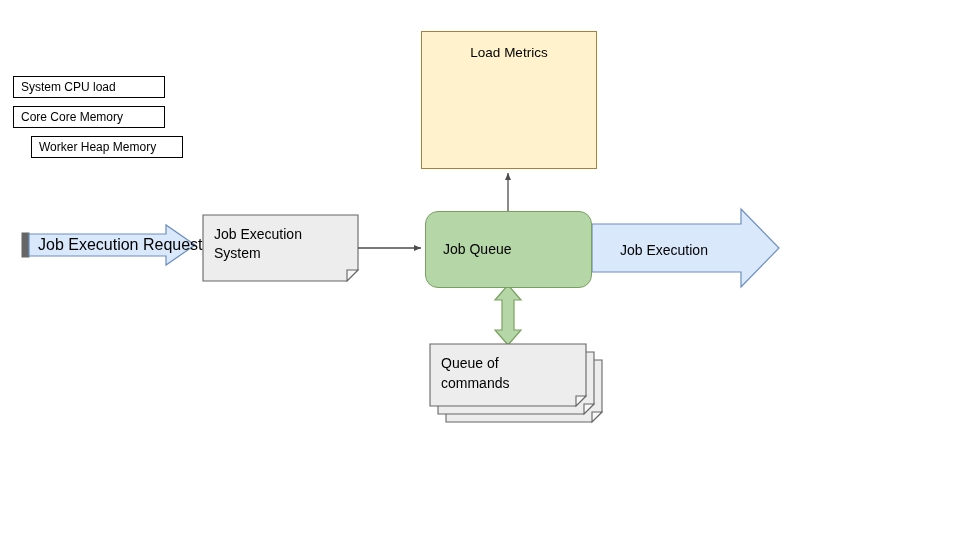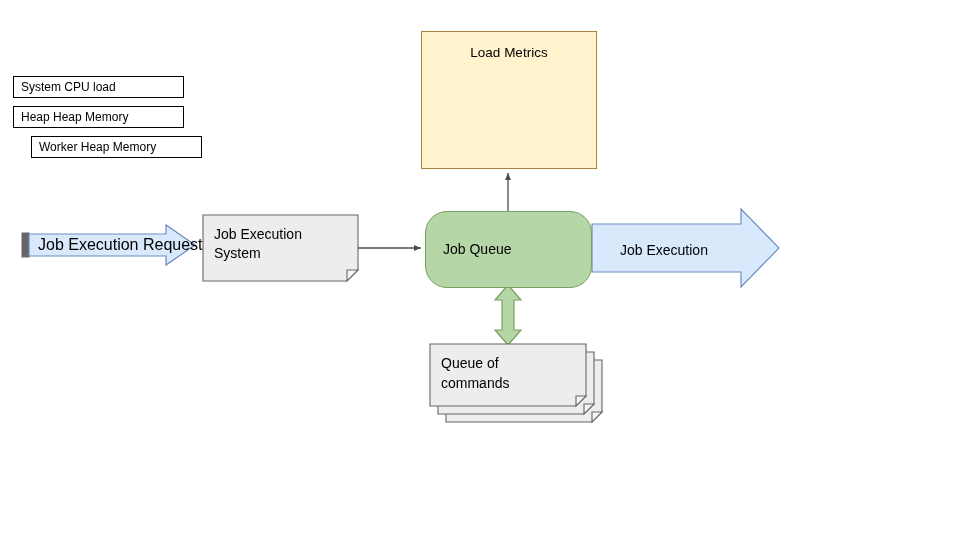--- a/index.html
+++ b/index.html
@@ -40,21 +40,21 @@
     top: 13px;
     width: 100%;
     text-align: center;
     font-size: 13.5px;
     line-height: 16px;
     color: #000;
   }
   .metric-row {
     position: absolute;
     left: 13px;
-    width: 171px;
+    width: 152px;
     height: 22px;
     background: #ffffff;
     border: 1px solid #000000;
     box-sizing: border-box;
     font-size: 12px;
     line-height: 20px;
     padding-left: 7px;
     color: #000;
     white-space: nowrap;
     overflow: hidden;
@@ -81,21 +81,21 @@
   }
 
   
   #job-queue {
     left: 425px;
     top: 211px;
     width: 167px;
     height: 77px;
     background: #b5d6a7;
     border: 1px solid #7aa05f;
-    border-radius: 22px;
+    border-radius: 13px;
   }
   #job-queue-label {
     position: absolute;
     left: 17px;
     top: 28px;
     font-size: 14px;
     line-height: 19px;
     color: #000;
   }
 
@@ -177,21 +177,21 @@
     <path d="M430,344 L586,344 L586,396 L576,406 L430,406 Z" fill="#ededed" stroke="#666666" stroke-width="1.1"></path>
     <path d="M586,396 L576,396 L576,406 Z" fill="#f7f7f7" stroke="#666666" stroke-width="1.1"></path>
   </g>
 </svg>
 
 <div class="node" id="load-metrics">
   <div id="load-metrics-title">Load Metrics</div>
 </div>
 
 <div class="metric-row" id="metric-0">System CPU load</div>
-<div class="metric-row" id="metric-1">Heap Heap Memory</div>
+<div class="metric-row" id="metric-1">Core Core Memory</div>
 <div class="metric-row" id="metric-2">Worker Heap Memory</div>
 
 <div class="node" id="job-execution-command">
   <div class="note-text">
     <span>Job Execution</span><br>
     <span>System</span>
   </div>
 </div>
 
 <div class="node" id="job-queue">

